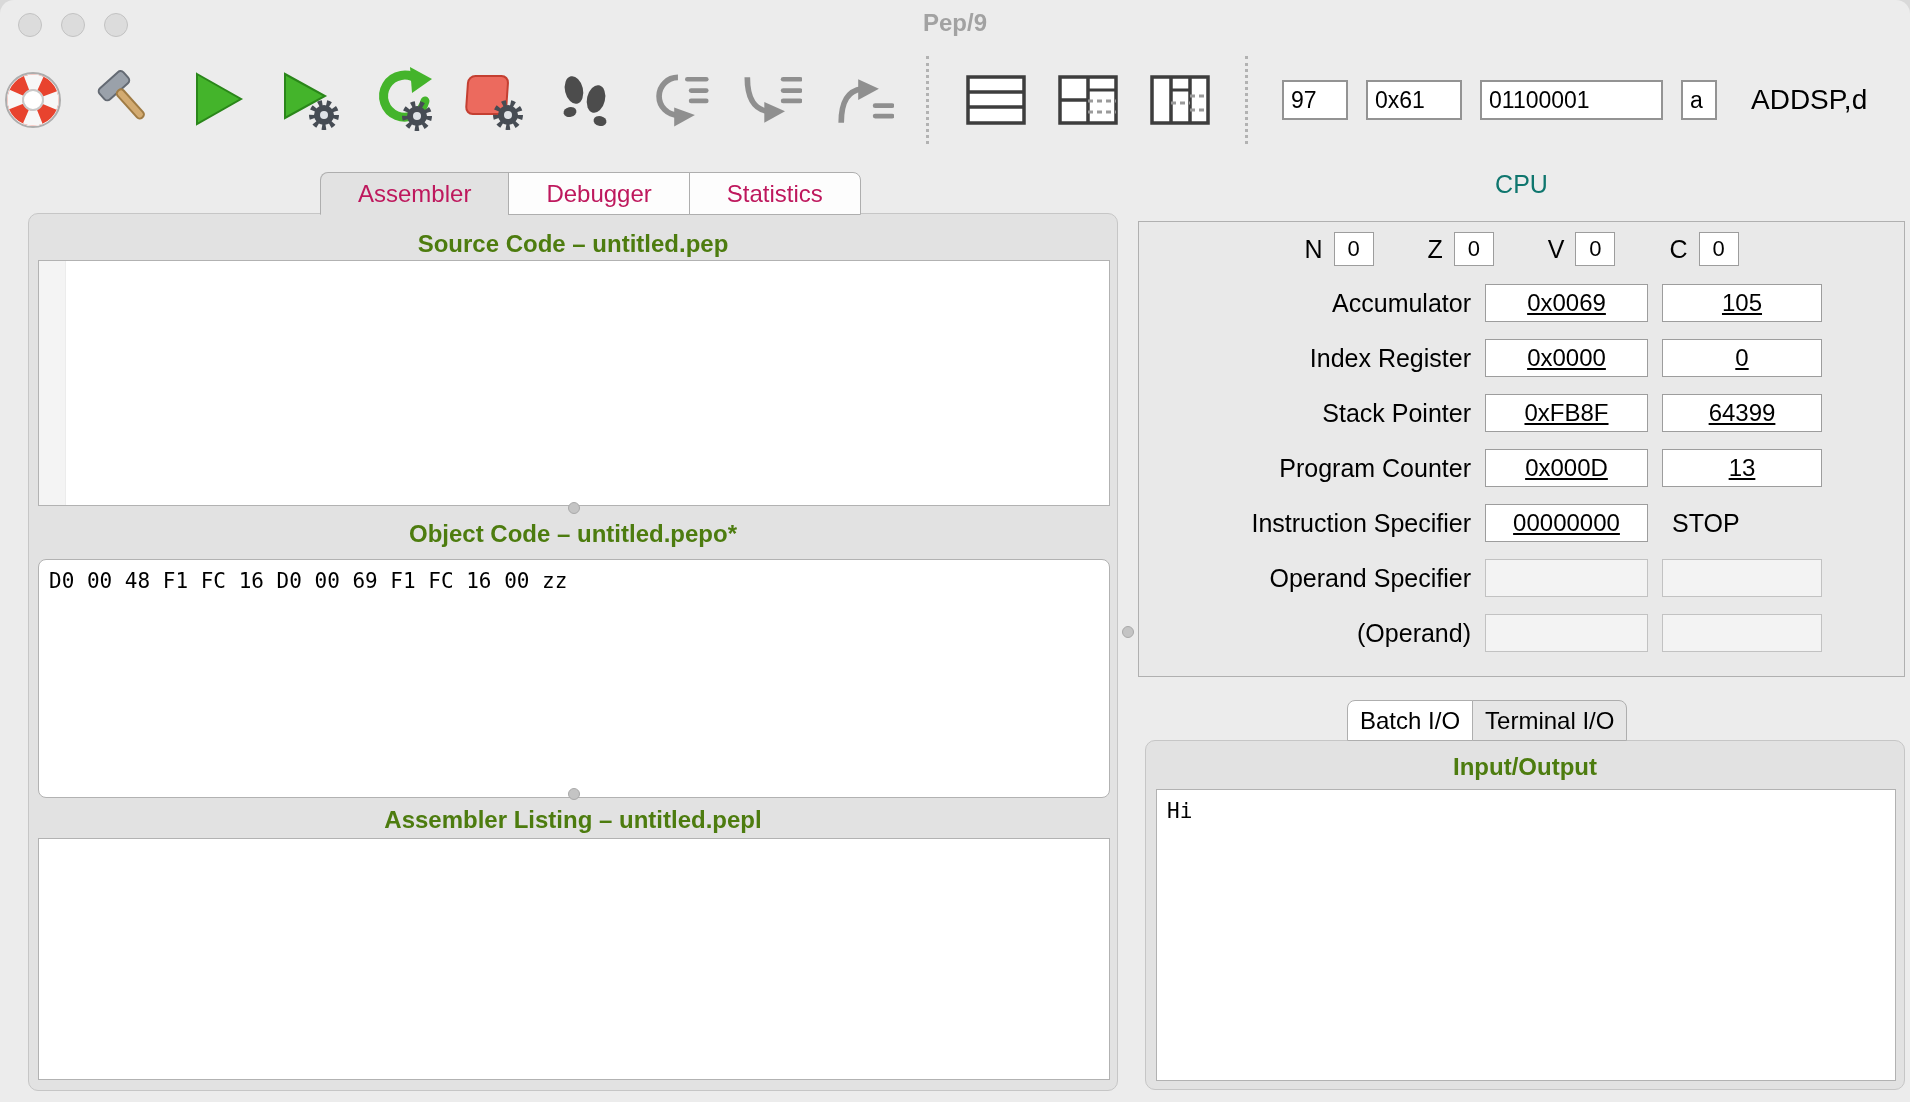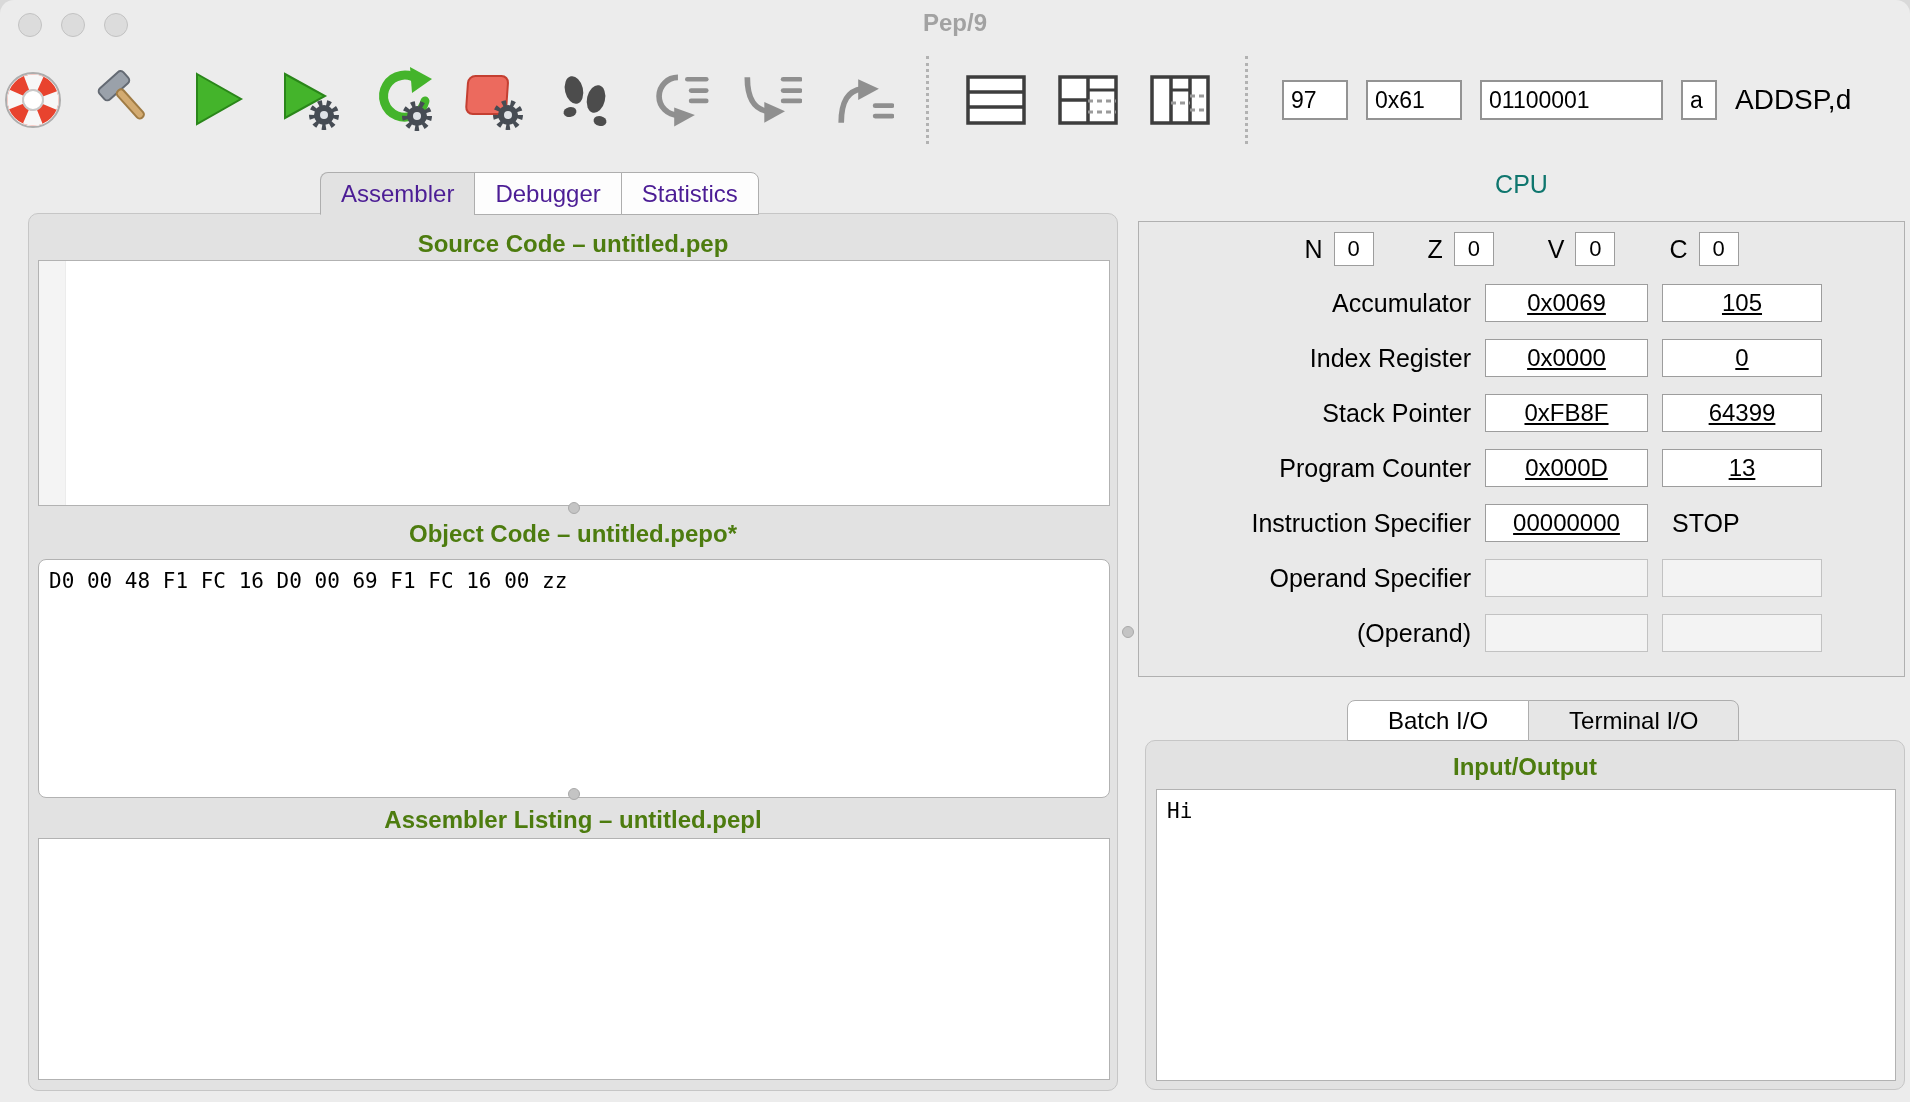--- a/index.html
+++ b/index.html
@@ -14,25 +14,25 @@
   
   .toolbar{position:absolute;top:44px;left:0;width:100%;height:112px;display:flex;align-items:center;box-sizing:border-box;}
   .tb{width:66px;height:92px;display:flex;align-items:center;justify-content:center;background:transparent;border:none;padding:0;margin-right:26px;cursor:pointer;}
   .tb svg{display:block;}
   .tb-sep{height:88px;border-left:3px dotted #b2b2b2;margin-left:6px;margin-right:34px;}
   .conv{height:40px;border:2px solid #939393;background:#fff;font-family:"Liberation Sans","DejaVu Sans",sans-serif;font-size:23px;padding:0 7px;margin-right:18px;box-sizing:border-box;color:#000;}
   .conv.dec{width:66px;}
   .conv.hex{width:96px;}
   .conv.bin{width:183px;}
   .conv.ascii{width:36px;}
-  .mnemonic{font-size:28px;color:#000;white-space:nowrap;}
+  .mnemonic{font-size:28px;margin-left:16px;color:#000;white-space:nowrap;}
 
   
   .main-tabs{position:absolute;left:320px;top:172px;display:flex;z-index:4;}
-  .tab{height:43px;line-height:41px;padding:0 20px;font-size:24px;color:#4c1d95;background:#fdfdfd;border:1px solid #aeaeae;margin-left:-1px;cursor:pointer;box-sizing:border-box;}
+  .tab{height:43px;line-height:41px;padding:0 37px;font-size:24px;color:#be185d;background:#fdfdfd;border:1px solid #aeaeae;margin-left:-1px;cursor:pointer;box-sizing:border-box;}
   .tab:first-child{border-radius:8px 0 0 0;margin-left:0;}
   .tab:last-child{border-radius:0 8px 0 0;}
   .tab.selected{background:#e2e2e2;border-bottom-color:#e2e2e2;}
 
   
   .left-pane{position:absolute;left:28px;top:213px;width:1088px;height:876px;background:#e2e2e2;border:1px solid #c6c6c6;border-radius:10px;z-index:2;}
   .section-title{position:absolute;left:0;width:100%;text-align:center;font-size:24px;font-weight:bold;color:#4d7c0f;}
   .st-source{top:16px;}
   .st-object{top:306px;}
   .st-listing{top:592px;}
@@ -57,21 +57,21 @@
   .flag-box{width:40px;height:34px;line-height:32px;text-align:center;background:#fff;border:1px solid #9d9d9d;font-size:22px;box-sizing:border-box;color:#000;}
   .reg-rows{position:absolute;top:62px;left:16px;right:82px;display:flex;flex-direction:column;gap:17px;}
   .reg-row{display:grid;grid-template-columns:1fr 163px 160px;gap:14px;align-items:center;}
   .reg-label{text-align:right;font-size:25px;white-space:nowrap;color:#000;}
   .reg-box{height:38px;line-height:36px;background:#fff;border:1px solid #9d9d9d;text-align:center;font-size:24px;box-sizing:border-box;color:#000;overflow:hidden;text-decoration:underline;}
   .reg-box.empty{background:#f3f3f3;border-color:#c2c2c2;}
   .reg-plain{font-size:25px;line-height:38px;text-align:left;padding-left:10px;color:#000;}
 
   
   .io-tabs{position:absolute;left:1347px;top:700px;display:flex;z-index:4;}
-  .io-tab{height:41px;line-height:39px;padding:0 40px;font-size:24px;background:#e6e6e6;border:1px solid #aeaeae;margin-left:-1px;cursor:pointer;box-sizing:border-box;color:#000;}
+  .io-tab{height:41px;line-height:39px;padding:0 12px;font-size:24px;background:#e6e6e6;border:1px solid #aeaeae;margin-left:-1px;cursor:pointer;box-sizing:border-box;color:#000;}
   .io-tab:first-child{border-radius:8px 0 0 0;margin-left:0;}
   .io-tab:last-child{border-radius:0 8px 0 0;}
   .io-tab.selected{background:#fff;}
   .io-pane{position:absolute;left:1145px;top:740px;width:760px;height:350px;background:#e2e2e2;border:1px solid #c6c6c6;border-radius:10px;box-sizing:border-box;z-index:2;}
   .io-title{top:12px;}
   .ed-io{position:absolute;left:10px;top:48px;width:738px;height:290px;background:#fff;border:1px solid #b2b2b2;overflow:hidden;}
   .ed-io textarea{position:absolute;left:0;top:0;width:100%;height:100%;border:none;outline:none;resize:none;background:transparent;font-family:"DejaVu Sans Mono","Liberation Mono",monospace;font-size:21px;line-height:1.3;padding:8px 10px;box-sizing:border-box;color:#000;}
 </style>
 </head>
 <body>

